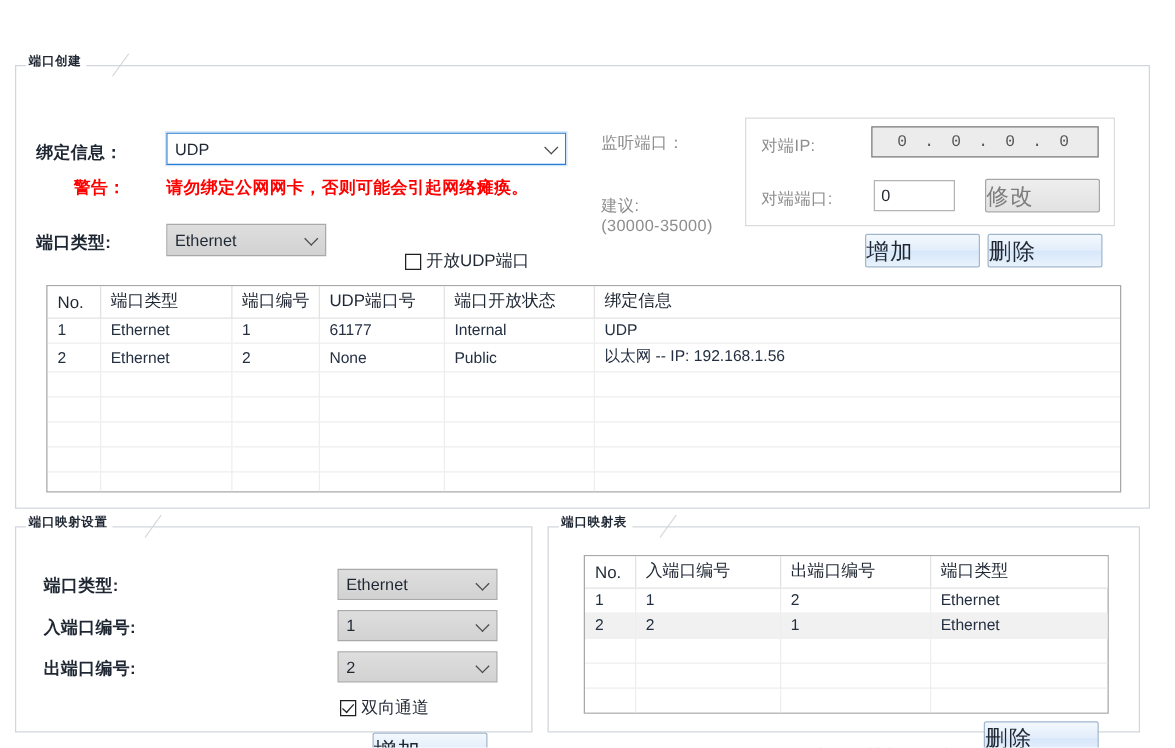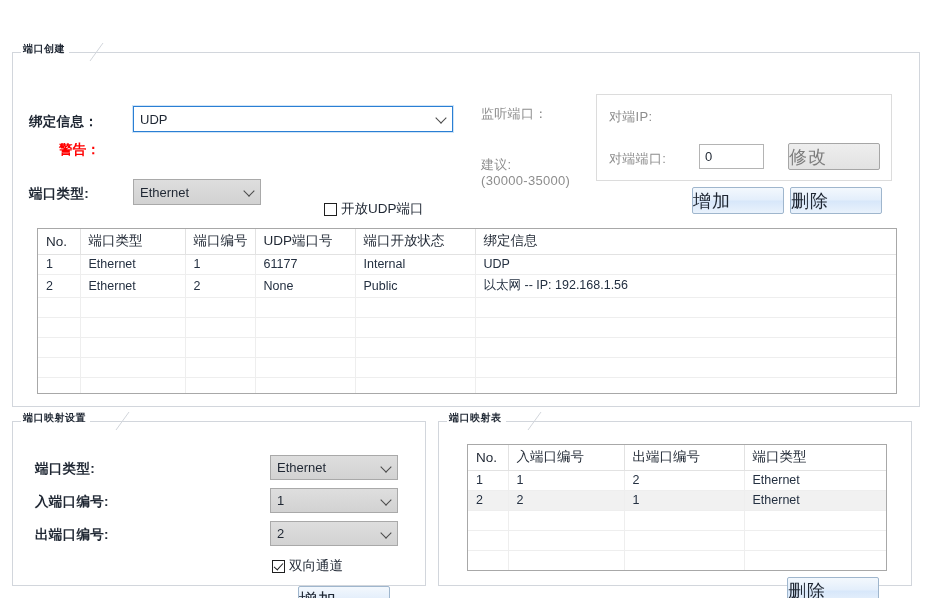--- a/index.html
+++ b/index.html
@@ -209,39 +209,43 @@
       <line x1="1" y1="19" x2="14" y2="1" stroke="#d2d6dc" stroke-width="1"></line>
     </svg>
 
     <div class="lbl" style="left:16px; top:60px;">绑定信息：</div>
     <div class="combo focused" style="left:120px; top:53px; width:320px; height:26px;">
       <span>UDP</span>
       <span class="chev"></span>
     </div>
 
     <div class="lbl lbl-warn" style="left:46px; top:88px;">警告：</div>
+    <div class="lbl lbl-warn" style="left:120px; top:88px;">请勿绑定公网网卡，否则可能会引起网络瘫痪。</div>
 
     <div class="lbl" style="left:16px; top:132px;">端口类型:</div>
     <div class="combo" style="left:120px; top:126px; width:128px; height:26px;">
       <span>Ethernet</span>
       <span class="chev"></span>
     </div>
 
     <div class="cbx" style="left:311px; top:147px;">
       <span class="box"></span>
       <span class="ctext">开放UDP端口</span>
     </div>
 
     <div class="lbl lbl-dis" style="left:468px; top:52px;">监听端口：</div>
     <div class="lbl lbl-dis" style="left:468px; top:103px;">建议:</div>
     <div class="lbl lbl-dis" style="left:468px; top:120px;">(30000-35000)</div>
 
     <div style="position:absolute; left:583px; top:41px; width:296px; height:87px; border:1px solid #dcdcdc; background:#ffffff;"></div>
 
     <div class="lbl lbl-dis" style="left:596px; top:55px;">对端IP:</div>
+    <div class="ipfield" style="left:684px; top:48px; width:182px; height:25px;">
+      <span>0 . 0 . 0 . 0</span>
+    </div>
 
     <div class="lbl lbl-dis" style="left:596px; top:97px;">对端端口:</div>
     <div class="txt" style="left:686px; top:91px; width:65px; height:25px;">
       <span>0</span>
     </div>
     <div class="btn dis" style="left:775px; top:90px; width:92px; height:27px;">
       <span>修改</span>
     </div>
 
     <div class="btn" style="left:679px; top:134px; width:92px; height:27px;">

